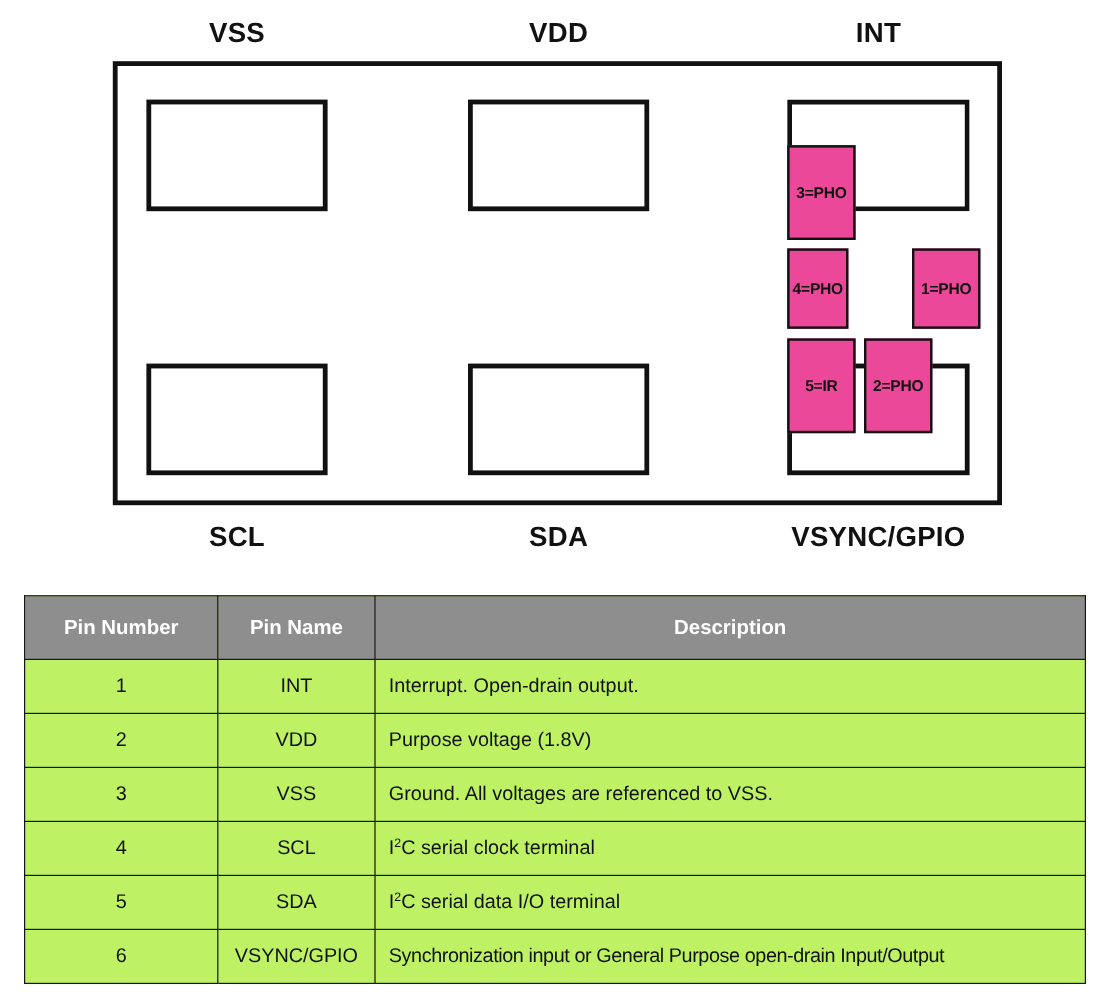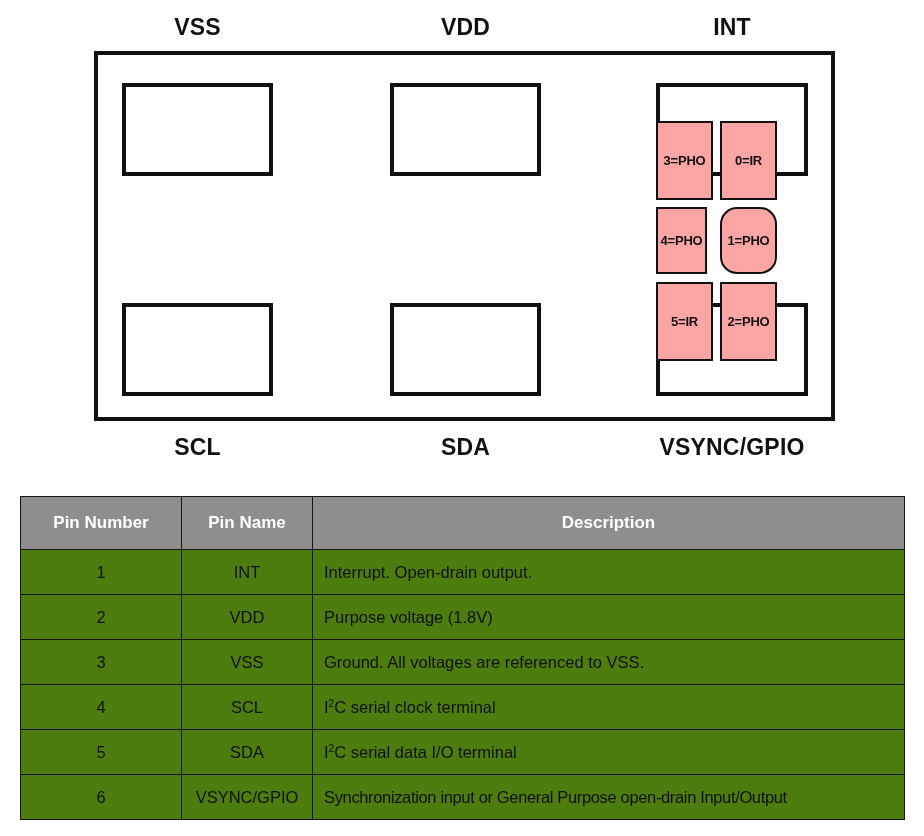--- a/index.html
+++ b/index.html
@@ -64,21 +64,21 @@
     width: 152px;
     height: 93px;
   }
   #pad-int-wrap svg { display: block; }
 
   
   .cell {
     position: absolute;
     border: 2px solid #111111;
     box-sizing: border-box;
-    background: #fca5a5;
+    background: #ec4899;
     display: flex;
     align-items: center;
     justify-content: center;
   }
   .cell span {
     font-family: "Liberation Sans", sans-serif;
     font-weight: bold;
     font-size: 13px;
     color: #111111;
     white-space: nowrap;
@@ -86,21 +86,21 @@
   }
 
   
   #pin-table {
     position: absolute;
     left: 20px;
     top: 496px;
     width: 885px;
     border-collapse: collapse;
     table-layout: fixed;
-    background: #4d7c0f;
+    background: #bef264;
   }
   #pin-table th, #pin-table td {
     border: 1px solid #151515;
     padding: 0;
     vertical-align: middle;
   }
   #pin-table thead th {
     background: #8e8e8e;
     color: #ffffff;
     font-family: "Liberation Sans", sans-serif;
@@ -142,28 +142,25 @@
     <svg width="152" height="93" viewBox="0 0 152 93" aria-hidden="true">
       <polygon points="2,2 150,2 150,91 24,91 2,70" fill="#ffffff" stroke="#111111" stroke-width="4" stroke-linejoin="miter"></polygon>
     </svg>
   </div>
 
   <div class="pad" style="left:656px; top:303px; width:152px; height:93px;"></div>
 
   <div class="cell" style="left:656px; top:121px; width:57px; height:79px;">
     <span>3=PHO</span>
   </div>
-  <div class="cell" style="left:720px; top:121px; width:57px; height:79px;">
-    <span>0=IR</span>
-  </div>
 
   <div class="cell" style="left:656px; top:207px; width:51px; height:67px;">
     <span>4=PHO</span>
   </div>
-  <div class="cell" style="left:720px; top:207px; width:57px; height:67px;border-radius:17px;">
+  <div class="cell" style="left:760px; top:207px; width:57px; height:67px;">
     <span>1=PHO</span>
   </div>
 
   <div class="cell" style="left:656px; top:282px; width:57px; height:79px;">
     <span>5=IR</span>
   </div>
   <div class="cell" style="left:720px; top:282px; width:57px; height:79px;">
     <span>2=PHO</span>
   </div>
 

